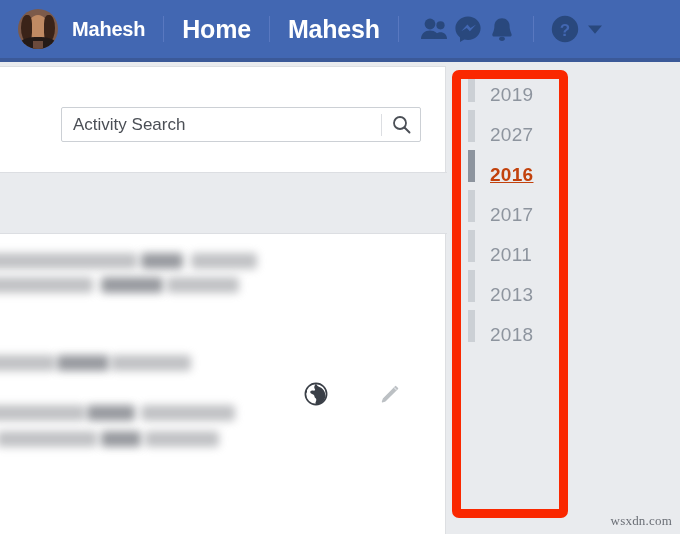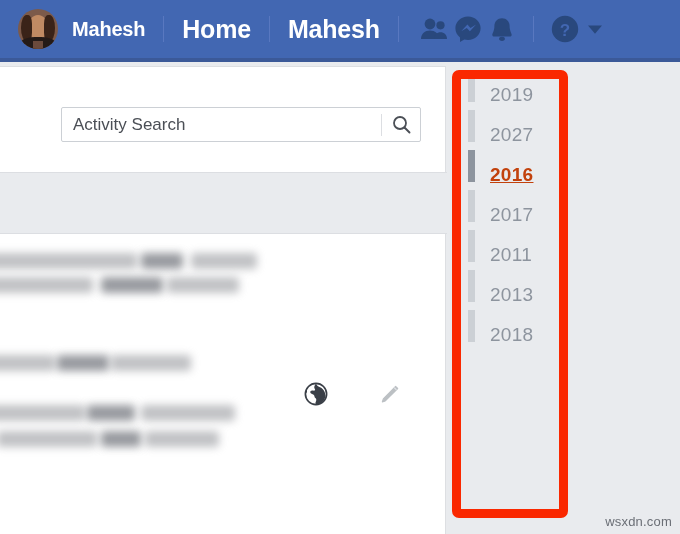--- a/index.html
+++ b/index.html
@@ -264,20 +264,21 @@
   }
 
   
   #watermark {
     position: absolute;
     right: 8px;
     bottom: 5px;
     font-size: 13px;
     color: #6b6f76;
     letter-spacing: .2px;
+    font-family: Liberation Serif, serif;
   }
 </style>
 </head>
 <body>
 
 <div id="topbar">
   <div id="topbar-inner">
 
     <div class="avatar">
       <div class="face"></div>

